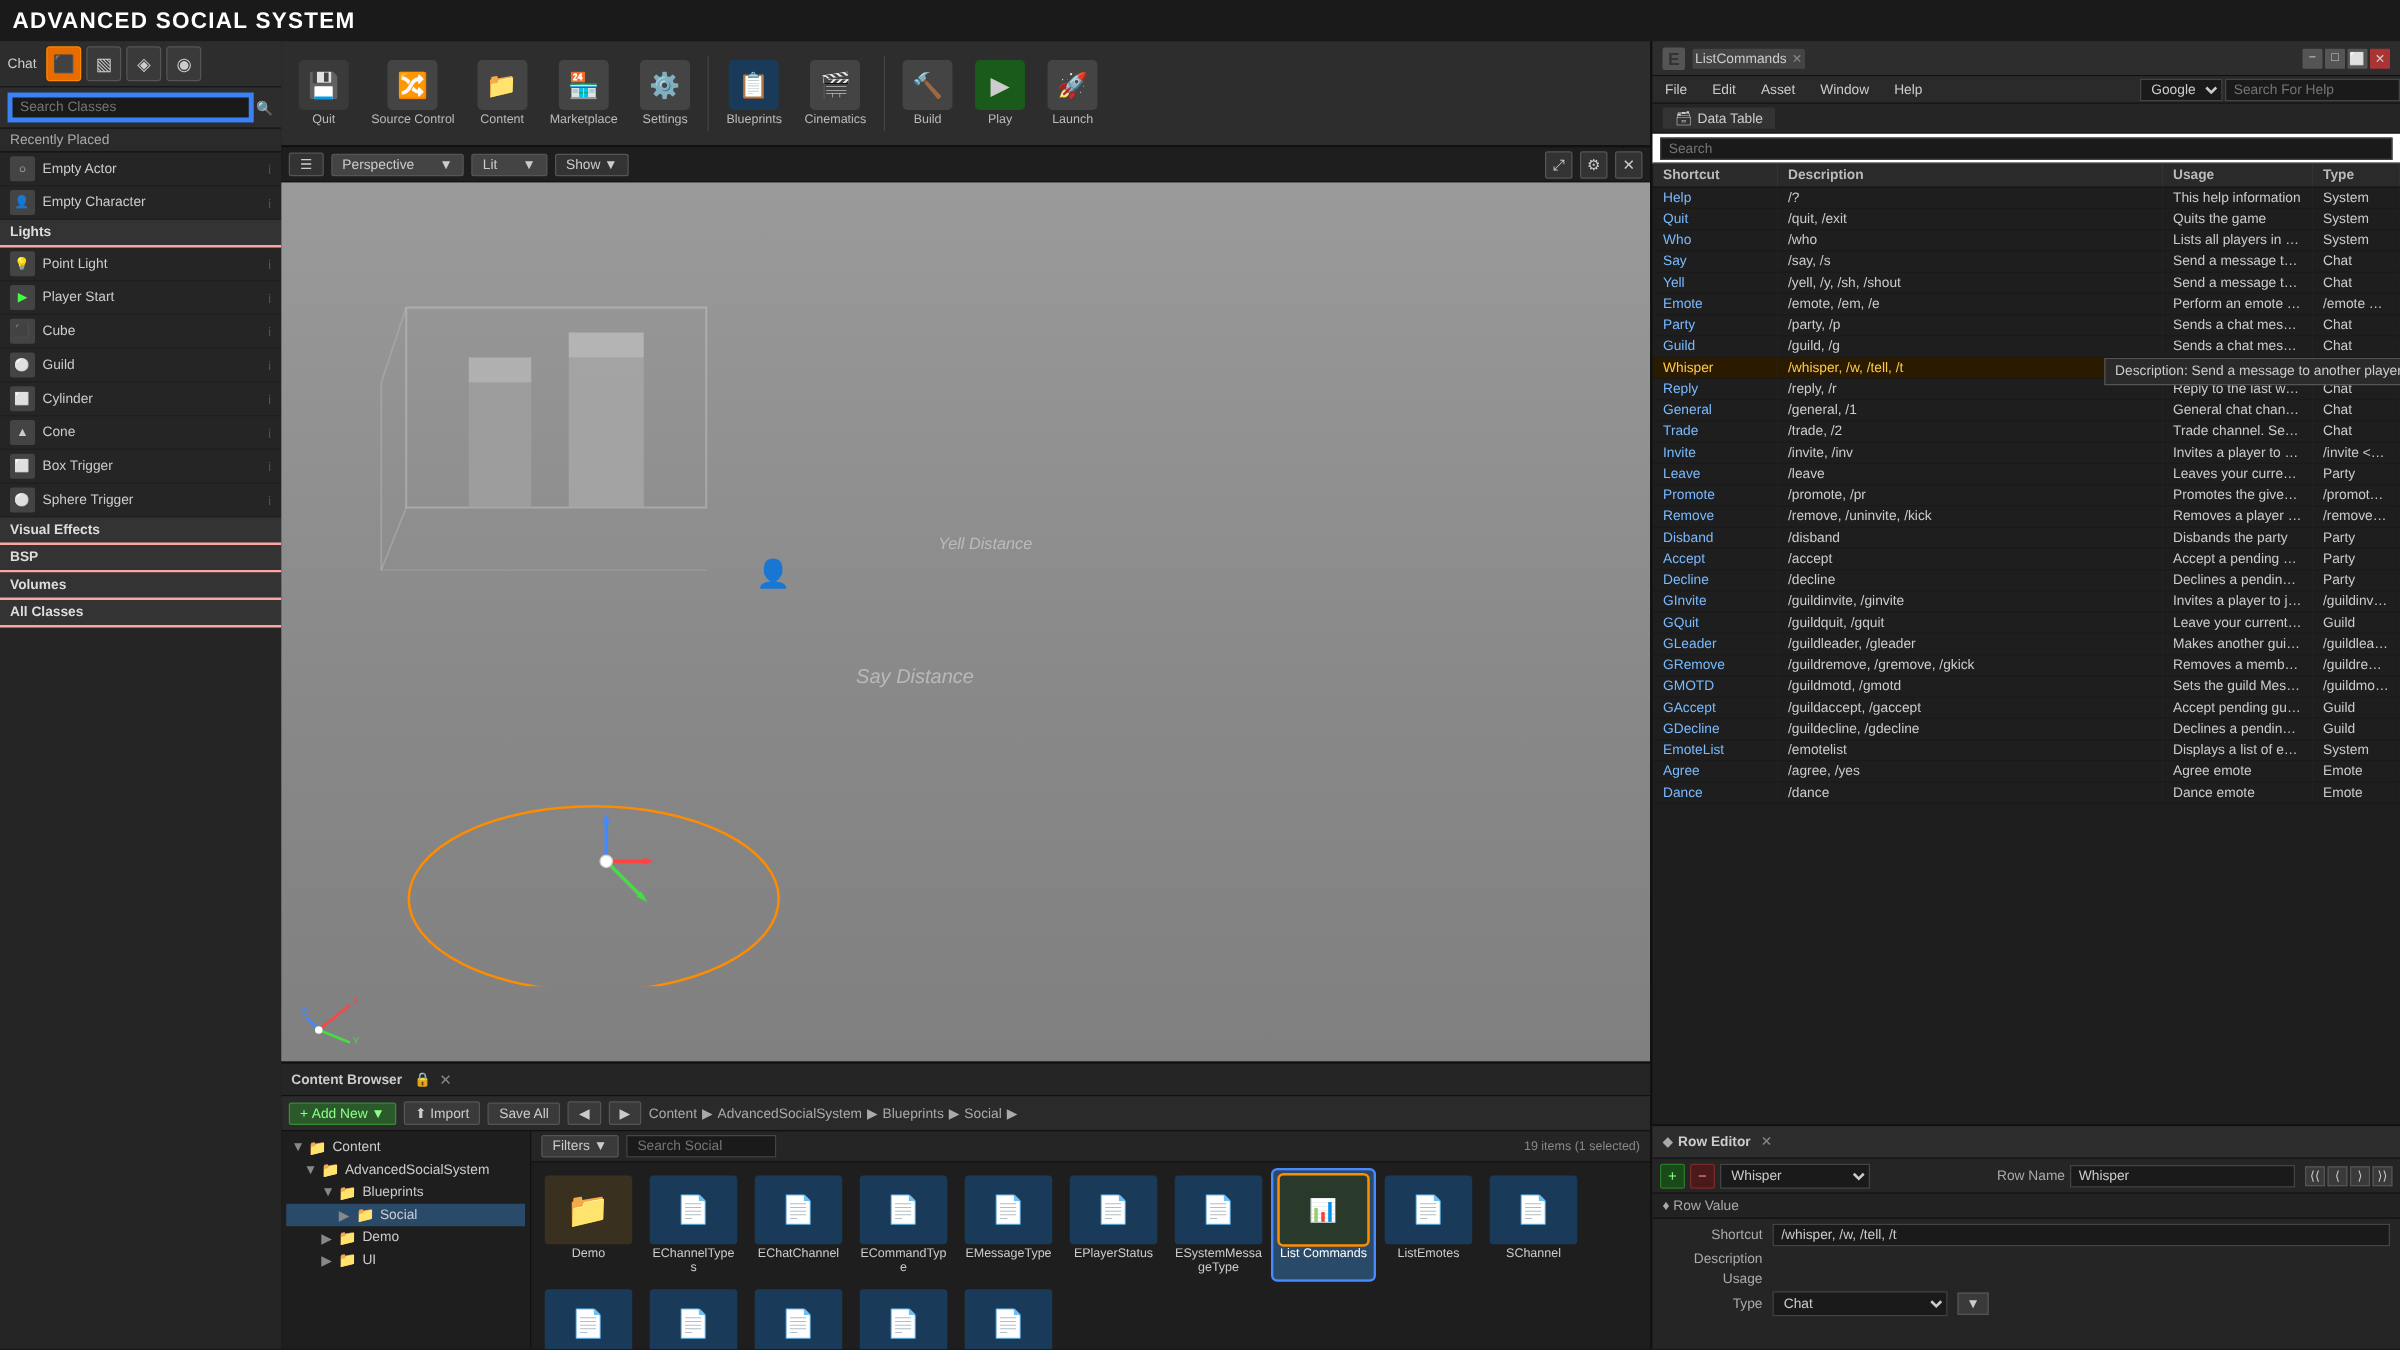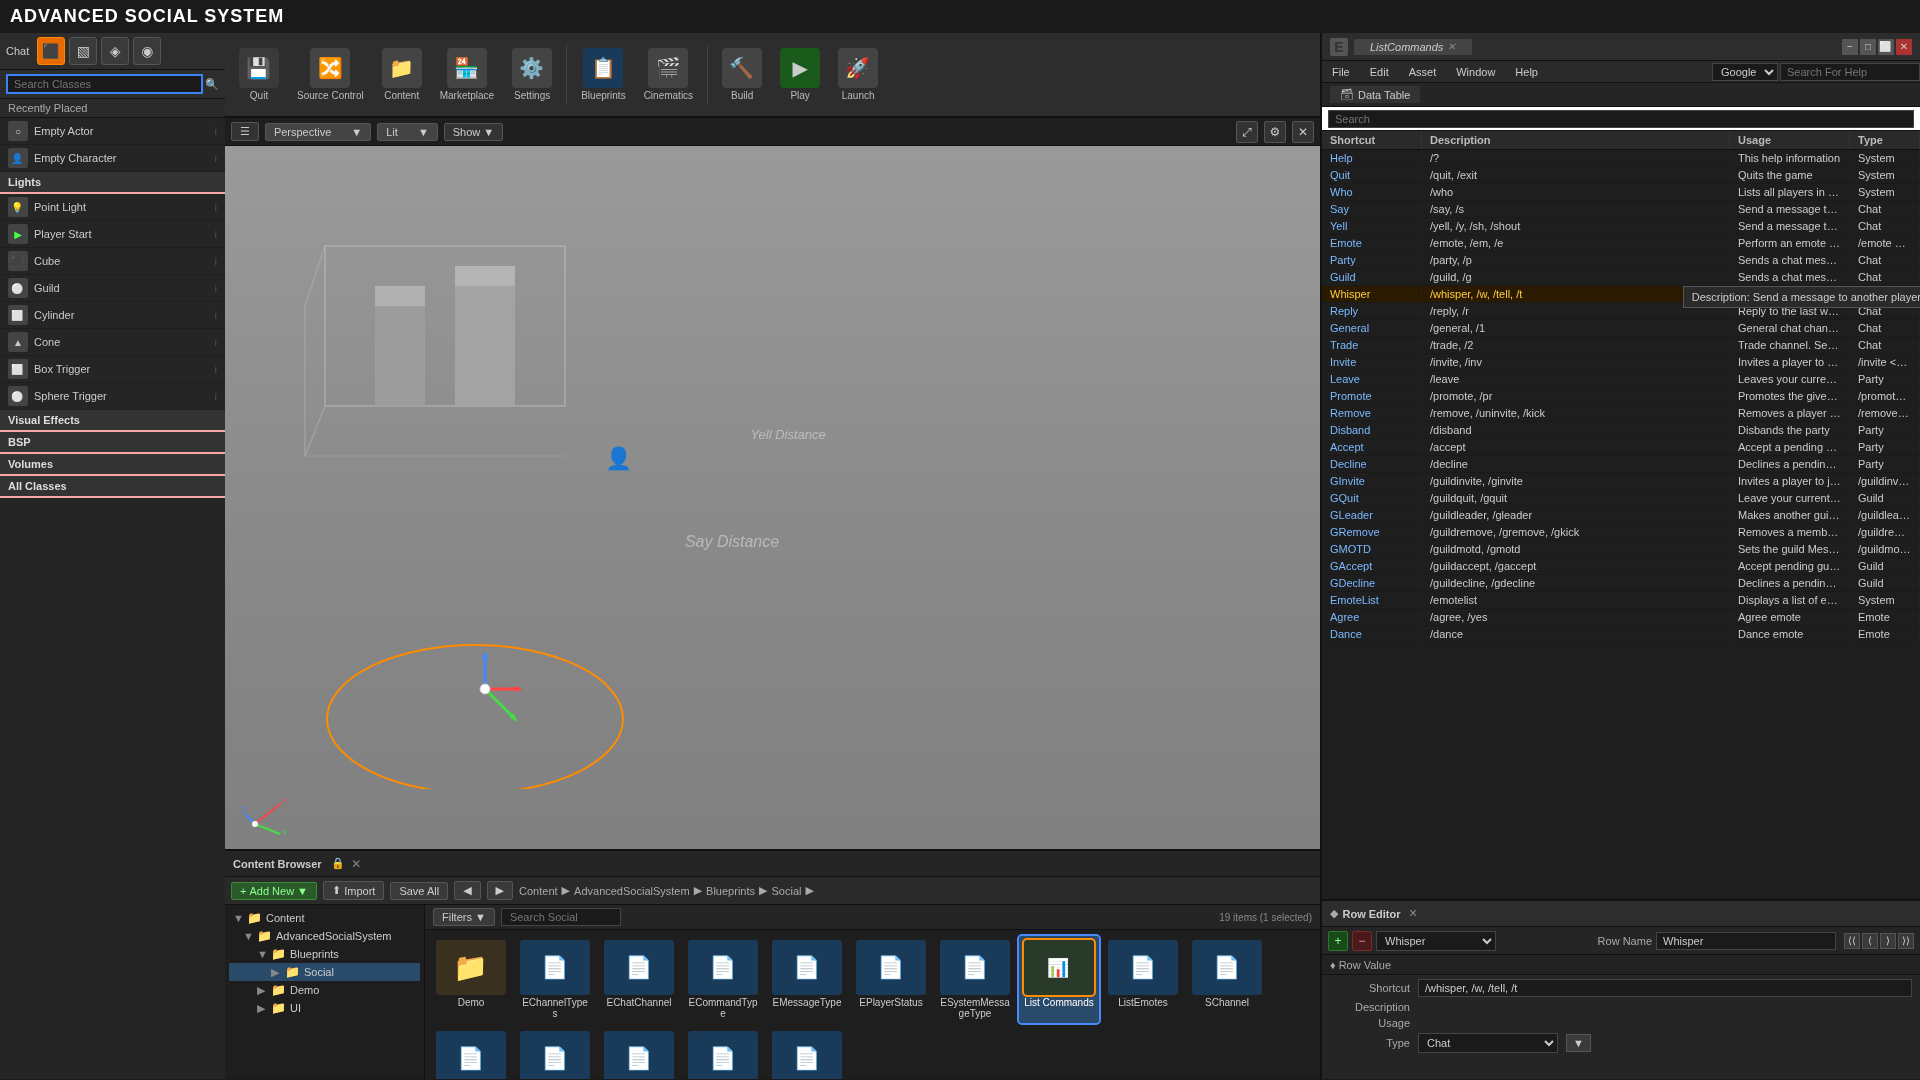--- a/index.html
+++ b/index.html
@@ -16,21 +16,21 @@
     .left-panel { width: 225px; background: #252525; display: flex; flex-direction: column; flex-shrink: 0; }
     
     
     .modes-bar { background: #2d2d2d; padding: 4px 6px; display: flex; align-items: center; gap: 4px; border-bottom: 1px solid #111; }
     .modes-label { font-size: 11px; color: #ccc; margin-right: 4px; }
     .mode-btn { width: 28px; height: 28px; background: #3a3a3a; border: 1px solid #555; border-radius: 3px; display: flex; align-items: center; justify-content: center; cursor: pointer; font-size: 14px; }
     .mode-btn.active { background: #e86b00; border-color: #ff8800; }
     
     
     .search-bar { padding: 4px 6px; background: #2d2d2d; border-bottom: 1px solid #111; display: flex; align-items: center; }
-    .search-bar input { flex: 1; background: #1a1a1a; border: 2px solid #3b82f6; color: #ccc; padding: 2px 6px; font-size: 11px; }
+    .search-bar input { flex: 1; background: #1a1a1a; border: 4px solid #3b82f6; color: #ccc; padding: 2px 6px; font-size: 11px; }
     .search-bar .search-icon { color: #888; margin-left: 2px; cursor: pointer; }
     
     
     .section-header { padding: 3px 8px; background: #2a2a2a; font-size: 11px; color: #aaa; border-bottom: 1px solid #111; cursor: pointer; }
     
     .place-item { display: flex; align-items: center; padding: 3px 8px; cursor: pointer; border-bottom: 1px solid #1f1f1f; gap: 6px; }
     .place-item .item-icon { width: 20px; height: 20px; background: #444; border-radius: 2px; display: flex; align-items: center; justify-content: center; font-size: 10px; }
     .place-item .item-label { flex: 1; color: #ccc; font-size: 11px; }
     .place-item .info-icon { color: #555; font-size: 10px; }
     
@@ -93,21 +93,21 @@
     .asset-thumb.blue-tint { background: #1a3a5a; }
     .asset-thumb.selected-highlight { outline: 2px solid #ff8c00; }
     .asset-name { font-size: 10px; color: #ccc; text-align: center; word-break: break-all; max-width: 70px; }
     
     
     .right-panel { width: 600px; background: #1e1e1e; display: flex; flex-direction: column; flex-shrink: 0; border-left: 2px solid #111; }
     
     
     .ue-window-title { background: #2d2d2d; padding: 3px 8px; display: flex; align-items: center; gap: 6px; border-bottom: 1px solid #111; height: 28px; }
     .ue-logo { color: #333; font-size: 14px; background: #555; width: 18px; height: 18px; display: flex; align-items: center; justify-content: center; border-radius: 2px; font-weight: bold; }
-    .ue-tab { background: #444; padding: 2px 16px; font-size: 11px; color: #ccc; border-radius: 2px 2px 0 0; cursor: pointer; display: flex; align-items: center; gap: 4px; font-style: italic; }
+    .ue-tab { background: #444; padding: 2px 2px; font-size: 11px; color: #ccc; border-radius: 2px 2px 0 0; cursor: pointer; display: flex; align-items: center; gap: 4px; }
     .ue-tab .close { color: #888; font-size: 10px; }
     .ue-window-btns { margin-left: auto; display: flex; gap: 2px; }
     .ue-win-btn { width: 16px; height: 16px; background: #555; border: none; color: #ccc; cursor: pointer; font-size: 10px; display: flex; align-items: center; justify-content: center; border-radius: 1px; }
     
     
     .menu-bar { background: #2a2a2a; display: flex; align-items: center; gap: 0; border-bottom: 1px solid #111; height: 22px; }
     .menu-item { padding: 2px 10px; font-size: 11px; color: #ccc; cursor: pointer; }
     
     
     .dt-tab { background: #252525; padding: 2px 8px; display: flex; align-items: center; gap: 4px; border-bottom: 1px solid #111; height: 24px; }

